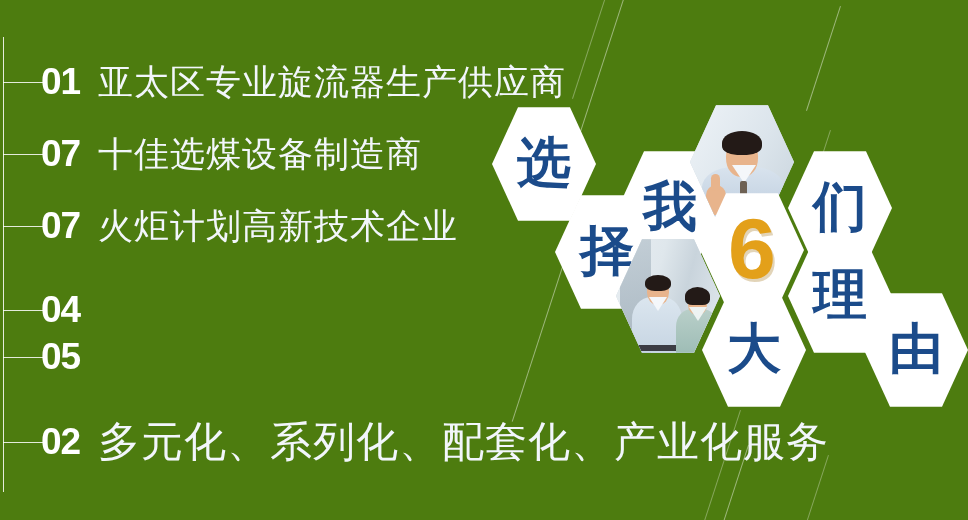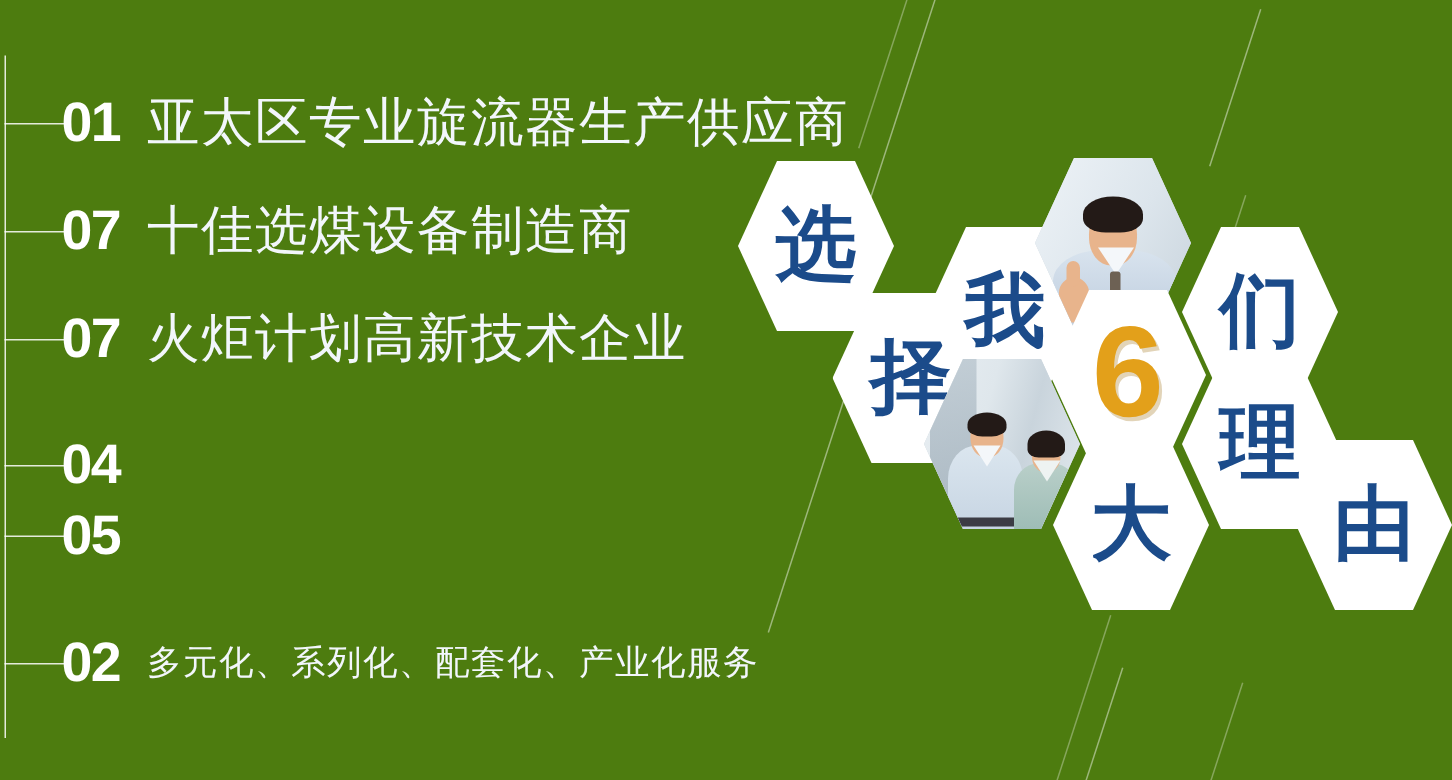--- a/index.html
+++ b/index.html
@@ -158,21 +158,21 @@
   </div>
 
   <div class="list-row" style="top:327px;width:620px;">
     <span class="row-tick"></span>
     <span class="row-num">05</span>
   </div>
 
   <div class="list-row" style="top:412px;width:640px;">
     <span class="row-tick"></span>
     <span class="row-num">02</span>
-    <span class="row-text" style="font-size:23px;">多元化、系列化、配套化、产业化服务</span>
+    <span class="row-text" style="font-size:42px;">多元化、系列化、配套化、产业化服务</span>
   </div>
 
   <div id="hexes">
 
     <div class="hex" style="left:544px;top:164px;">
       <span class="glyph">选</span>
     </div>
 
     <div class="hex" style="left:607px;top:252px;">
       <span class="glyph">择</span>

